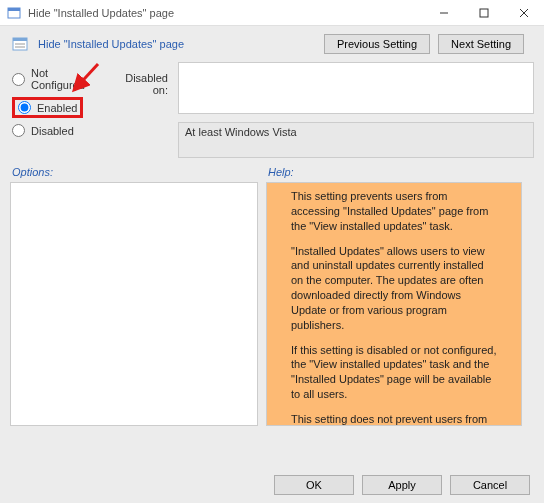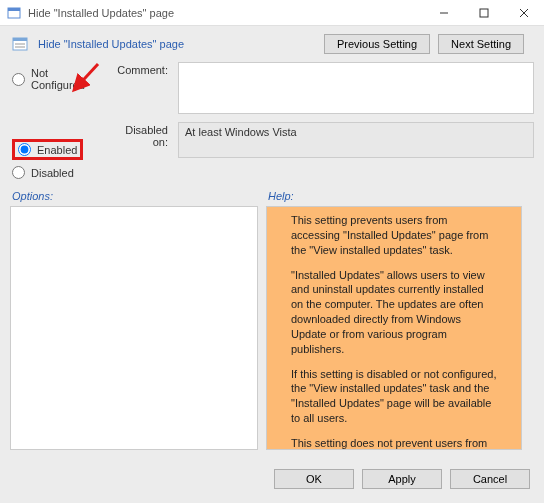--- a/index.html
+++ b/index.html
@@ -12,36 +12,36 @@
   .header-row { display:flex; align-items:center; padding: 8px 10px 4px 10px; gap:8px;}
   .policy-icon { width:20px; height:20px; display:flex;align-items:center;justify-content:center; }
   .policy-title { color:#2a5db0; flex:1;}
   .nav-buttons { display:flex; gap:8px; margin-right:10px;margin-left:auto;}
   button.win { background:#e1e1e1; border:1px solid #adadad; padding: 3px 12px; min-width:80px; color:#000; }
 
   .config-area { display:flex; padding: 0 10px 4px 10px; gap:10px; }
   .radio-col { width: 120px; padding-top:6px; position:relative;}
   .radio-row { display:flex; align-items:center; gap:6px; padding:3px 2px; color:#333; }
   .radio-row input { margin:0; }
-  .highlight { border:3px solid #e21a1a; padding:1px 3px; display:inline-flex;align-items:center;gap:6px;margin-top:42px;}
+  .highlight { border:3px solid #e21a1a; padding:1px 3px; display:inline-flex;align-items:center;gap:6px;}
 
   .labels-col { width: 70px; text-align:right; padding-top:6px; color:#333;}
   .labels-col div { height: 52px; }
   .fields-col { flex:1; display:flex; flex-direction:column; gap:8px; padding-top:4px;}
   textarea.comment { width: 356px; height: 52px; resize:none; background:#fff; border:1px solid #ccc; padding:3px; font-family:inherit; overflow-y:scroll;}
   .supported-box { width: 356px; height: 36px; background:#e8e8e8; border:1px solid #ccc; padding:3px 6px; overflow-y:scroll; color:#333;}
 
   .lower { display:flex; padding: 4px 10px 0 10px; gap:8px; }
   .lower-col { display:flex; flex-direction:column; }
   .lower-label { color:#2a5db0; margin-bottom:4px; padding-left:2px;font-style:italic;}
   .options-box { width: 248px; height: 244px; background:#fff; border:1px solid #ccc; }
   .help-box { width: 256px; height: 244px; background:#fdba74; border:1px solid #ccc; padding:6px 24px; overflow-y:scroll; color:#222; line-height:1.35;}
   .help-box p { margin:0 0 10px 0; }
 
-  .footer { position:absolute; bottom:14px; right:14px; display:flex; gap:8px;}
+  .footer { position:absolute; bottom:8px; right:14px; display:flex; gap:8px;}
 
   .arrow { position:absolute; left:68px; top:60px; pointer-events:none; }
 
   ::-webkit-scrollbar { width:16px; }
   ::-webkit-scrollbar-track { background:#f0f0f0; }
   ::-webkit-scrollbar-thumb { background:#c7c7c7; }
   ::-webkit-scrollbar-button { background:#f0f0f0; height:16px; display:block;}
 </style>
 </head>
 <body>
@@ -99,21 +99,20 @@
         <input type="radio" name="cfg" checked="" style="">
         <span>Enabled</span>
       </span>
     </div>
     <label class="radio-row">
       <input type="radio" name="cfg" style="">
       <span>Disabled</span>
     </label>
   </div>
   <div class="labels-col">
-    <div>Comment:</div>
     <div style="height:auto;padding-top:8px;">Disabled on:</div>
   </div>
   <div class="fields-col">
     <textarea class="comment" style=""></textarea>
     <div class="supported-box">
       <span>At least Windows Vista</span>
     </div>
   </div>
 </div>
 

